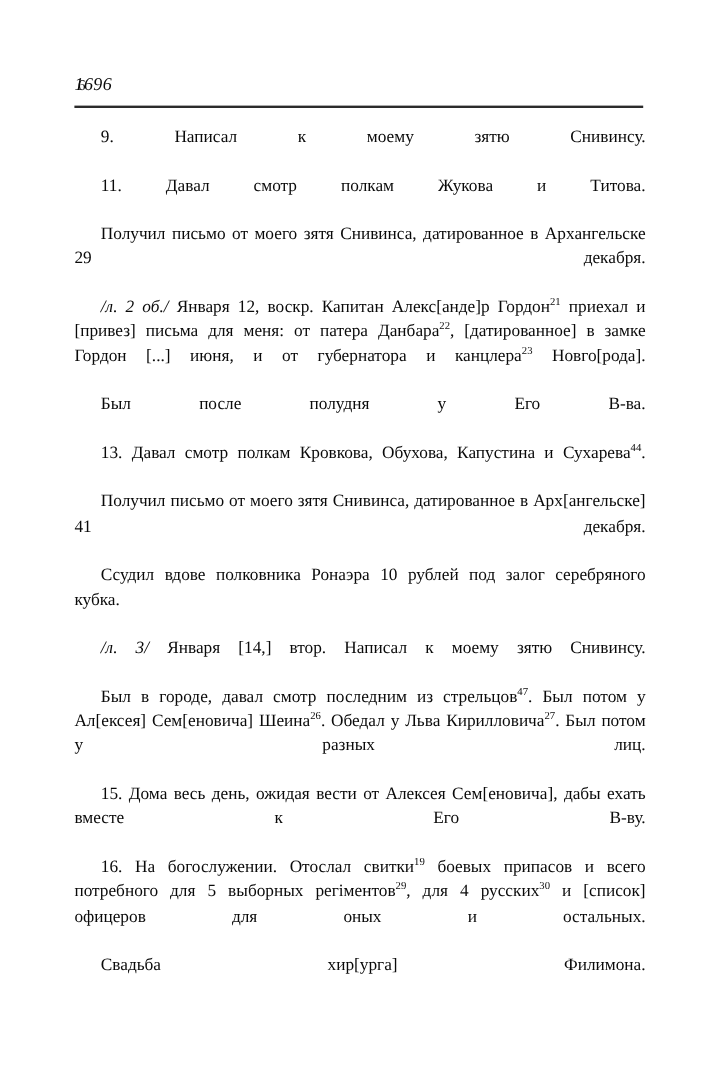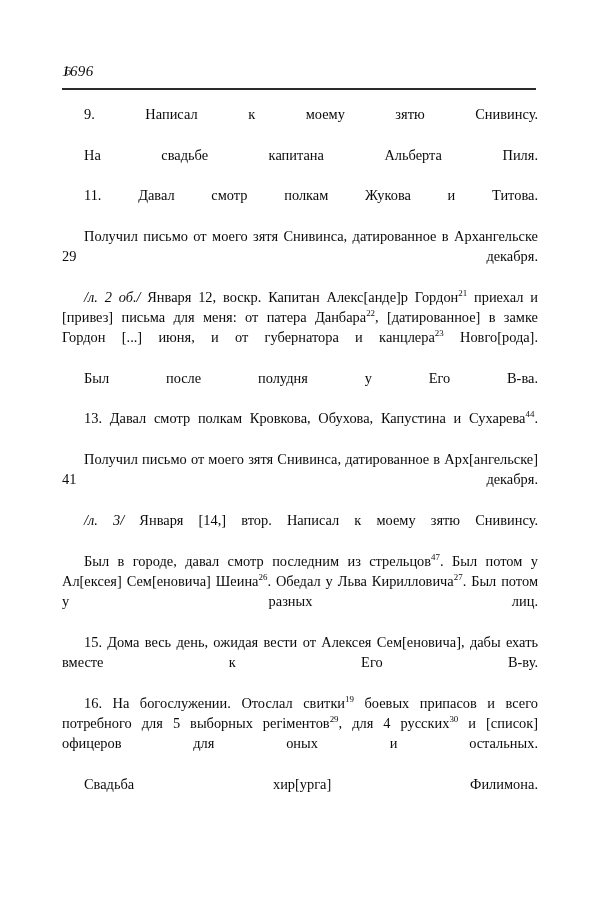--- a/index.html
+++ b/index.html
@@ -104,35 +104,35 @@
   <div class="running-head">
     <span class="folio-number">6</span>
     <span class="running-year">1696</span>
   </div>
   <div class="head-rule" style="background: rgb(43, 43, 43);"></div>
 
   <div class="textblock">
 
     <p><span>9. Написал к моему зятю Снивинсу.</span></p>
 
-    <p><span>На свадьбе капитана Альберта Пиля.</span></p>
 
 
     <p><span>11. Давал смотр полкам Жукова и Титова.</span></p>
 
     <p><span>Получил письмо от моего зятя Снивинса, датированное в Архангельске 29 декабря.</span></p>
 
     <p><span class="folio-mark">/л. 2 об./</span><span> Января 12, воскр. Капитан Алекс[анде]р Гордон</span><sup>21</sup><span> приехал и [привез] письма для меня: от патера Данбара</span><sup>22</sup><span>, [датированное] в замке Гордон [...] июня, и от губернатора и канцлера</span><sup>23</sup><span> Новго[рода].</span></p>
 
     <p><span>Был после полудня у Его В-ва.</span></p>
 
     <p><span>13. Давал смотр полкам Кровкова, Обухова, Капустина и Сухарева</span><sup>44</sup><span>.</span></p>
 
     <p><span>Получил письмо от моего зятя Снивинса, датированное в Арх[ангельске] 41 декабря.</span></p>
 
+    <p><span>Ссудил вдове полковника Ронаэра 10 рублей под залог серебряного кубка.</span></p>
 
     <p><span class="folio-mark">/л. 3/</span><span> Января [14,] втор. Написал к моему зятю Снивинсу.</span></p>
 
     <p><span>Был в городе, давал смотр последним из стрельцов</span><sup>47</sup><span>. Был потом у Ал[ексея] Сем[еновича] Шеина</span><sup>26</sup><span>. Обедал у Льва Кирилловича</span><sup>27</sup><span>. Был потом у разных лиц.</span></p>
 
     <p><span>15. Дома весь день, ожидая вести от Алексея Сем[еновича], дабы ехать вместе к Его В-ву.</span></p>
 
     <p><span>16. На богослужении. Отослал свитки</span><sup>19</sup><span> боевых припасов и всего потребного для 5 выборных регіментов</span><sup>29</sup><span>, для 4 русских</span><sup>30</sup><span> и [список] офицеров для оных и остальных.</span></p>
 
     <p><span>Свадьба хир[урга] Филимона.</span></p>

